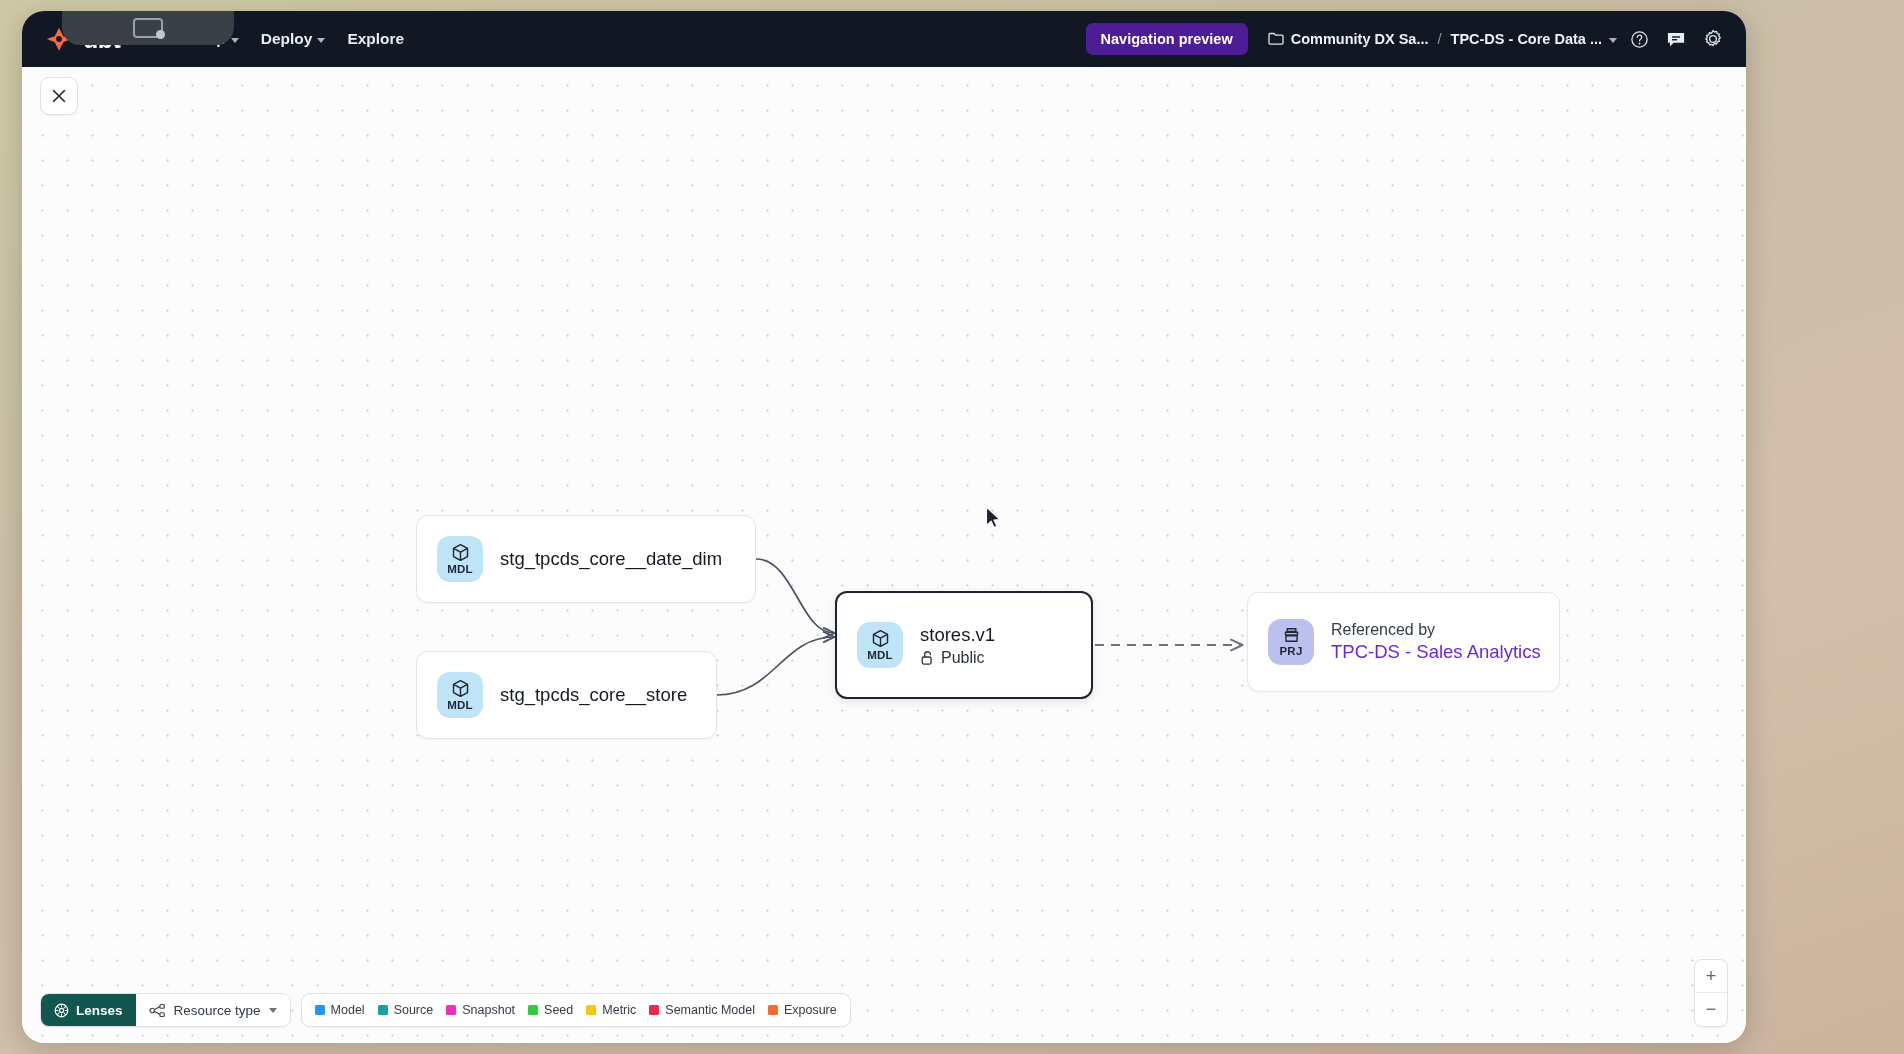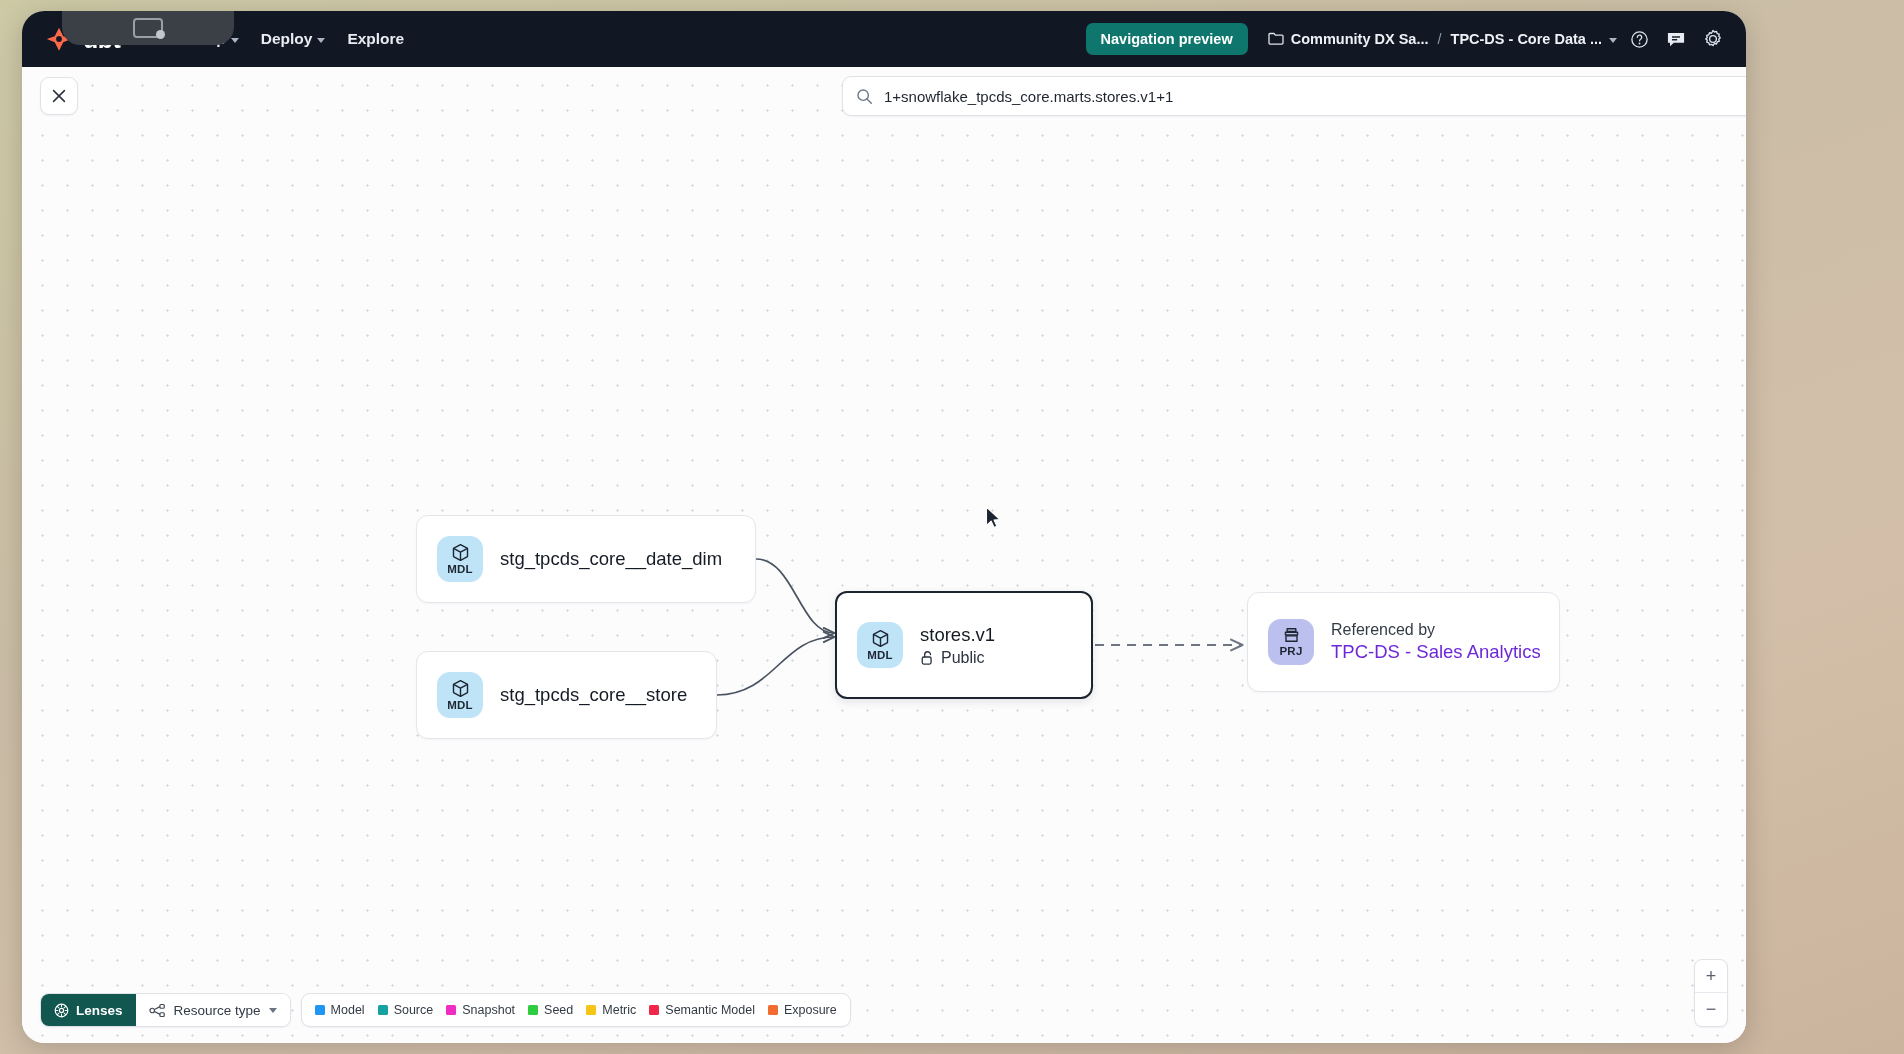--- a/index.html
+++ b/index.html
@@ -87,21 +87,21 @@
     width: 0; height: 0;
     border-left: 4.5px solid transparent;
     border-right: 4.5px solid transparent;
     border-top: 5px solid #aab4c2;
     display: inline-block;
     margin-top: 2px;
   }
   .spacer { flex: 1; }
 
   .navpreview-btn {
-    background: #0f766e;
+    background: #4c1d95;
     color: #fff;
     font-size: 14.5px;
     font-weight: 600;
     padding: 8px 15px;
     border-radius: 7px;
     cursor: pointer;
     white-space: nowrap;
   }
 
   .crumb-area { display: flex; align-items: center; gap: 7px; margin-left: 20px; font-size: 14.5px; font-weight: 700; color: #eef2f6; }
@@ -556,42 +556,20 @@
       </div>
     </div>
 
     <div id="toolbar">
       <div class="tb-btn">
         <svg width="16" height="16" viewBox="0 0 16 16">
           <path d="M2.6 2.6l10.8 10.8M13.4 2.6L2.6 13.4" stroke="#2e3540" stroke-width="1.6" stroke-linecap="round"></path>
         </svg>
       </div>
 
-      <div class="search-wrap">
-        <div class="search-box">
-          <svg width="17" height="17" viewBox="0 0 18 18">
-            <circle cx="7.6" cy="7.6" r="5.5" fill="none" stroke="#70798a" stroke-width="1.5"></circle>
-            <path d="M11.6 11.6l4.6 4.6" stroke="#70798a" stroke-width="1.5" stroke-linecap="round"></path>
-          </svg>
-          <input type="text" value="1+snowflake_tpcds_core.marts.stores.v1+1" style="">
-          <span style="display:flex;align-items:center;">
-            <svg width="17" height="17" viewBox="0 0 18 18">
-              <circle cx="9" cy="9" r="7.1" fill="none" stroke="#8a929e" stroke-width="1.3"></circle>
-              <path d="M9 5.2v.3M9 7.9v4.6" stroke="#8a929e" stroke-width="1.4" stroke-linecap="round"></path>
-              <circle cx="9" cy="5.3" r=".85" fill="#8a929e"></circle>
-            </svg>
-          </span>
-        </div>
-        <div class="refresh-btn">
-          <svg width="19" height="19" viewBox="0 0 20 20">
-            <path d="M16.2 10a6.2 6.2 0 11-2-4.6" fill="none" stroke="#4b5462" stroke-width="1.5" stroke-linecap="round"></path>
-            <path d="M15.9 1.9v3.9h-3.9" fill="none" stroke="#4b5462" stroke-width="1.5" stroke-linecap="round" stroke-linejoin="round"></path>
-          </svg>
-        </div>
-      </div>
     </div>
 
     <div id="notch">
       <span class="cam"></span>
     </div>
 
     <svg id="cursor" width="18" height="25" viewBox="0 0 18 25">
       <path d="M1.5 1.2L1.5 19.4 6.1 15.1 9.1 21.6 11.9 20.3 9 14.1 14.9 13.6z" fill="#1c2430" stroke="#fff" stroke-width="1.1" stroke-linejoin="round"></path>
     </svg>
 

